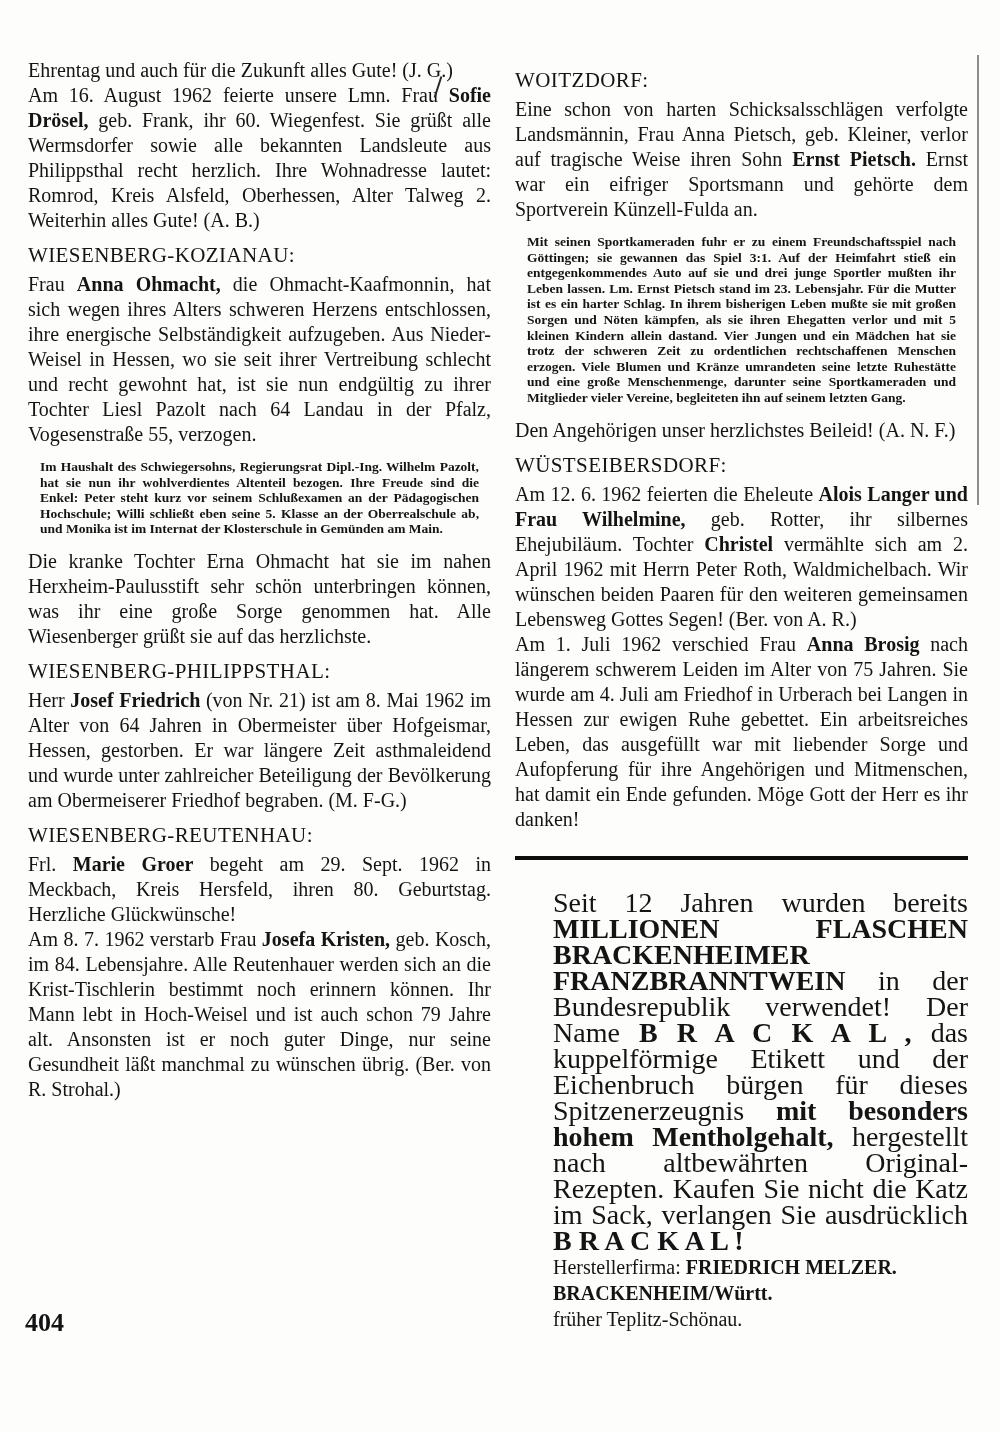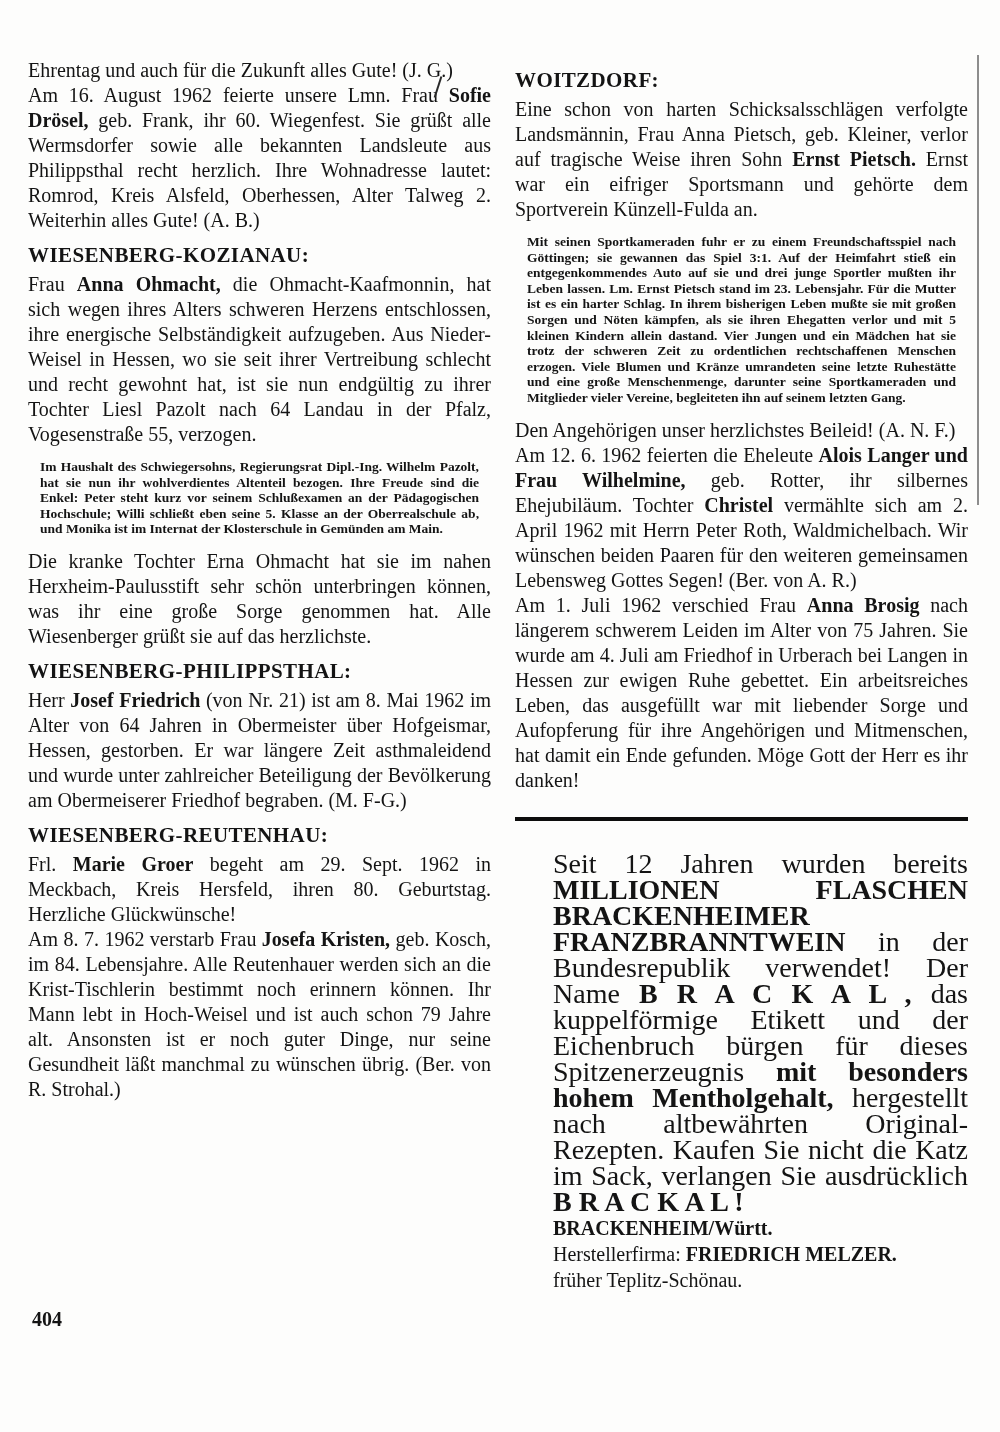--- a/index.html
+++ b/index.html
@@ -9,30 +9,30 @@
     font-family:"Liberation Serif","DejaVu Serif",serif;
     color:#141414;
     overflow:hidden;
   }
   .page{position:absolute;inset:0;border-radius:25px;}
   .col{position:absolute;top:58px;}
   .col-left{left:28px;width:463px;}
   .col-right{left:515px;width:453px;}
 
   p.para{margin:0;font-size:20px;line-height:25px;text-align:justify;text-justify:inter-word;}
-  h3.heading{margin:10px 0 4px 0;font-size:21px;line-height:25px;font-weight:bold;letter-spacing:.4px;}
+  h3.heading{margin:10px 0 4px 0;font-size:21px;line-height:25px;font-weight:normal;letter-spacing:.4px;}
   p.small{margin:12px;font-size:13.5px;line-height:15.6px;font-weight:bold;text-align:justify;}
   .b{font-weight:bold;}
 
   .divider{height:4px;background:#0d0d0d;margin:24px 0 0 0;width:100%;}
 
   p.ad-para{margin:30px 0 0 38px;font-size:28px;line-height:26px;text-align:justify;}
   p.ad-line{margin:0 0 0 38px;font-size:20px;line-height:26px;text-align:left;}
 
-  .page-number{position:absolute;left:32px;top:1308px;font-size:20px;font-weight:bold;}
+  .page-number{position:absolute;left:25px;top:1308px;font-size:26px;font-weight:bold;}
   .edge-rule{position:absolute;left:977px;top:55px;width:2px;height:450px;background:#8d8d8d;}
   .artifact-slash{position:absolute;left:437px;top:76px;width:2px;height:22px;background:#2a2a2a;transform:rotate(18deg);}
 </style>
 </head>
 <body>
 
 <div class="page">
   <div class="col col-left">
       <p class="para"><span>Ehrentag und auch für die Zukunft alles Gute! (J. G.)</span></p>
       <p class="para"><span>Am 16. August 1962 feierte unsere Lmn. Frau </span><span class="b">Sofie Drösel,</span><span> geb. Frank, ihr 60. Wiegenfest. Sie grüßt alle Wermsdorfer sowie alle bekannten Landsleute aus Philippsthal recht herzlich. Ihre Wohnadresse lautet: Romrod, Kreis Alsfeld, Oberhessen, Alter Talweg 2. Weiterhin alles Gute! (A. B.)</span></p>
@@ -44,24 +44,25 @@
       <p class="para"><span>Herr </span><span class="b">Josef Friedrich</span><span> (von Nr. 21) ist am 8. Mai 1962 im Alter von 64 Jahren in Obermeister über Hofgeismar, Hessen, gestorben. Er war längere Zeit asthmaleidend und wurde unter zahlreicher Beteiligung der Bevölkerung am Obermeiserer Friedhof begraben. (M. F-G.)</span></p>
       <h3 class="heading">WIESENBERG-REUTENHAU:</h3>
       <p class="para"><span>Frl. </span><span class="b">Marie Groer</span><span> begeht am 29. Sept. 1962 in Meckbach, Kreis Hersfeld, ihren 80. Geburtstag. Herzliche Glückwünsche!</span></p>
       <p class="para"><span>Am 8. 7. 1962 verstarb Frau </span><span class="b">Josefa Kristen,</span><span> geb. Kosch, im 84. Lebensjahre. Alle Reutenhauer werden sich an die Krist-Tischlerin bestimmt noch erinnern können. Ihr Mann lebt in Hoch-Weisel und ist auch schon 79 Jahre alt. Ansonsten ist er noch guter Dinge, nur seine Gesundheit läßt manchmal zu wünschen übrig.  (Ber. von R. Strohal.)</span></p>
     </div>
   <div class="col col-right">
       <h3 class="heading">WOITZDORF:</h3>
       <p class="para"><span>Eine schon von harten Schicksalsschlägen verfolgte Landsmännin, Frau Anna Pietsch, geb. Kleiner, verlor auf tragische Weise ihren Sohn </span><span class="b">Ernst Pietsch.</span><span>  Ernst war ein eifriger Sportsmann und gehörte dem Sportverein Künzell-Fulda an.</span></p>
       <p class="small"><span>Mit seinen Sportkameraden fuhr er zu einem Freundschaftsspiel nach Göttingen; sie gewannen das Spiel 3:1. Auf der Heimfahrt stieß ein entgegenkommendes Auto auf sie und drei junge Sportler mußten ihr Leben lassen. Lm. Ernst Pietsch stand im 23. Lebensjahr. Für die Mutter ist es ein harter Schlag. In ihrem bisherigen Leben mußte sie mit großen Sorgen und Nöten kämpfen, als sie ihren Ehegatten verlor und mit 5 kleinen Kindern allein dastand. Vier Jungen und ein Mädchen hat sie trotz der schweren Zeit zu ordentlichen rechtschaffenen Menschen erzogen. Viele Blumen und Kränze umrandeten seine letzte Ruhestätte und eine große Menschenmenge, darunter seine Sportkameraden und Mitglieder vieler Vereine, begleiteten ihn auf seinem letzten Gang.</span></p>
       <p class="para"><span>Den Angehörigen unser herzlichstes Beileid! (A. N. F.)</span></p>
+      <h3 class="heading">WÜSTSEIBERSDORF:</h3>
       <p class="para"><span>Am 12. 6. 1962 feierten die Eheleute </span><span class="b">Alois Langer und Frau Wilhelmine,</span><span> geb. Rotter, ihr silbernes Ehejubiläum. Tochter </span><span class="b">Christel</span><span> vermählte sich am 2. April 1962 mit Herrn Peter Roth, Waldmichelbach. Wir wünschen beiden Paaren für den weiteren gemeinsamen Lebensweg Gottes Segen!  (Ber. von A. R.)</span></p>
       <p class="para"><span>Am 1. Juli 1962 verschied Frau </span><span class="b">Anna Brosig</span><span> nach längerem schwerem Leiden im Alter von 75 Jahren.  Sie wurde am 4. Juli am Friedhof in Urberach bei Langen in Hessen zur ewigen Ruhe gebettet. Ein arbeitsreiches Leben, das ausgefüllt war mit liebender Sorge und Aufopferung für ihre Angehörigen und Mitmenschen, hat damit ein Ende gefunden. Möge Gott der Herr es ihr danken!</span></p>
       <div class="divider"></div>
       <p class="ad-para"><span>Seit 12 Jahren wurden bereits </span><span class="b">MILLIONEN FLASCHEN BRACKENHEIMER FRANZBRANNTWEIN</span><span> in der Bundesrepublik verwendet! Der Name </span><span class="b">B R A C K A L ,</span><span> das kuppelförmige Etikett und der Eichenbruch bürgen für dieses Spitzenerzeugnis </span><span class="b">mit besonders hohem Mentholgehalt,</span><span> hergestellt nach altbewährten Original-Rezepten. Kaufen Sie nicht die Katz im Sack, verlangen Sie ausdrücklich </span><span class="b">B R A C K A L !</span></p>
+      <p class="ad-line"><span>Herstellerfirma: </span><span class="b">FRIEDRICH MELZER.</span></p>
       <p class="ad-line"><span class="b">BRACKENHEIM/</span><span class="b">Württ.</span></p>
-      <p class="ad-line"><span>Herstellerfirma: </span><span class="b">FRIEDRICH MELZER.</span></p>
       <p class="ad-line"><span>früher Teplitz-Schönau.</span></p>
     </div>
   <div class="page-number">404</div>
   <div class="edge-rule"></div>
   <div class="artifact-slash"></div>
 </div>
 
 </body></html>

